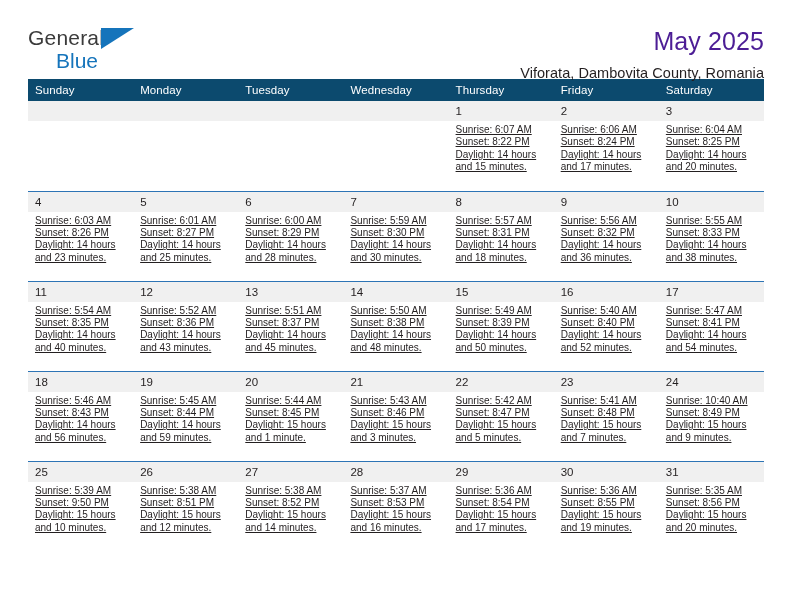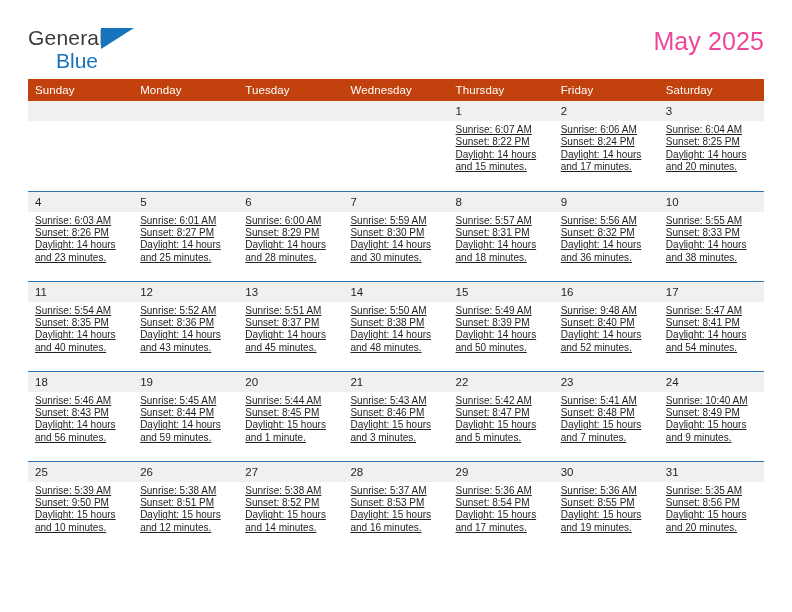--- a/index.html
+++ b/index.html
@@ -64,41 +64,41 @@
   }
 
   .titleblock {
     text-align: right;
     flex: 1 1 auto;
     padding-top: 0px;
   }
   .cal-title {
     font-size: 25px;
     line-height: 28px;
-    color: #ec4899;
+    color: #4c1d95;
     font-weight: normal;
     letter-spacing: .1px;
   }
   .cal-subtitle {
     font-size: 14.5px;
     line-height: 20px;
     color: #231f20;
     margin-top: 8px;
     letter-spacing: .05px;
   }
 
   
   .calendar {
     width: 736px;
     border-collapse: collapse;
     table-layout: fixed;
     margin-top: 5px;
   }
   .calendar th {
-    background: #c2410c;
+    background: #0c4a6e;
     color: #ffffff;
     font-weight: normal;
     font-size: 11.5px;
     text-align: left;
     padding: 5px 0 5px 7px;
     height: 19px;
     box-sizing: border-box;
     letter-spacing: .1px;
   }
 
@@ -146,20 +146,21 @@
   <div class="masthead">
 
     <div class="brand">
       <div class="brand-top">General</div>
       <div class="brand-tri"></div>
       <div class="brand-bottom">Blue</div>
     </div>
 
     <div class="titleblock">
       <div class="cal-title">May 2025</div>
+      <div class="cal-subtitle">Viforata, Dambovita County, Romania</div>
     </div>
 
   </div>
 
   <table class="calendar">
     <thead>
       <tr>
         <th>Sunday</th>
         <th>Monday</th>
         <th>Tuesday</th>
@@ -318,21 +319,21 @@
             <div class="info">
               <div>Sunrise: 5:49 AM</div>
               <div>Sunset: 8:39 PM</div>
               <div>Daylight: 14 hours</div>
               <div>and 50 minutes.</div>
             </div>
           </td>
           <td>
             <div class="daynum">16</div>
             <div class="info">
-              <div>Sunrise: 9:48 AM</div>
+              <div>Sunrise: 5:40 AM</div>
               <div>Sunset: 8:40 PM</div>
               <div>Daylight: 14 hours</div>
               <div>and 52 minutes.</div>
             </div>
           </td>
           <td>
             <div class="daynum">17</div>
             <div class="info">
               <div>Sunrise: 5:47 AM</div>
               <div>Sunset: 8:41 PM</div>

